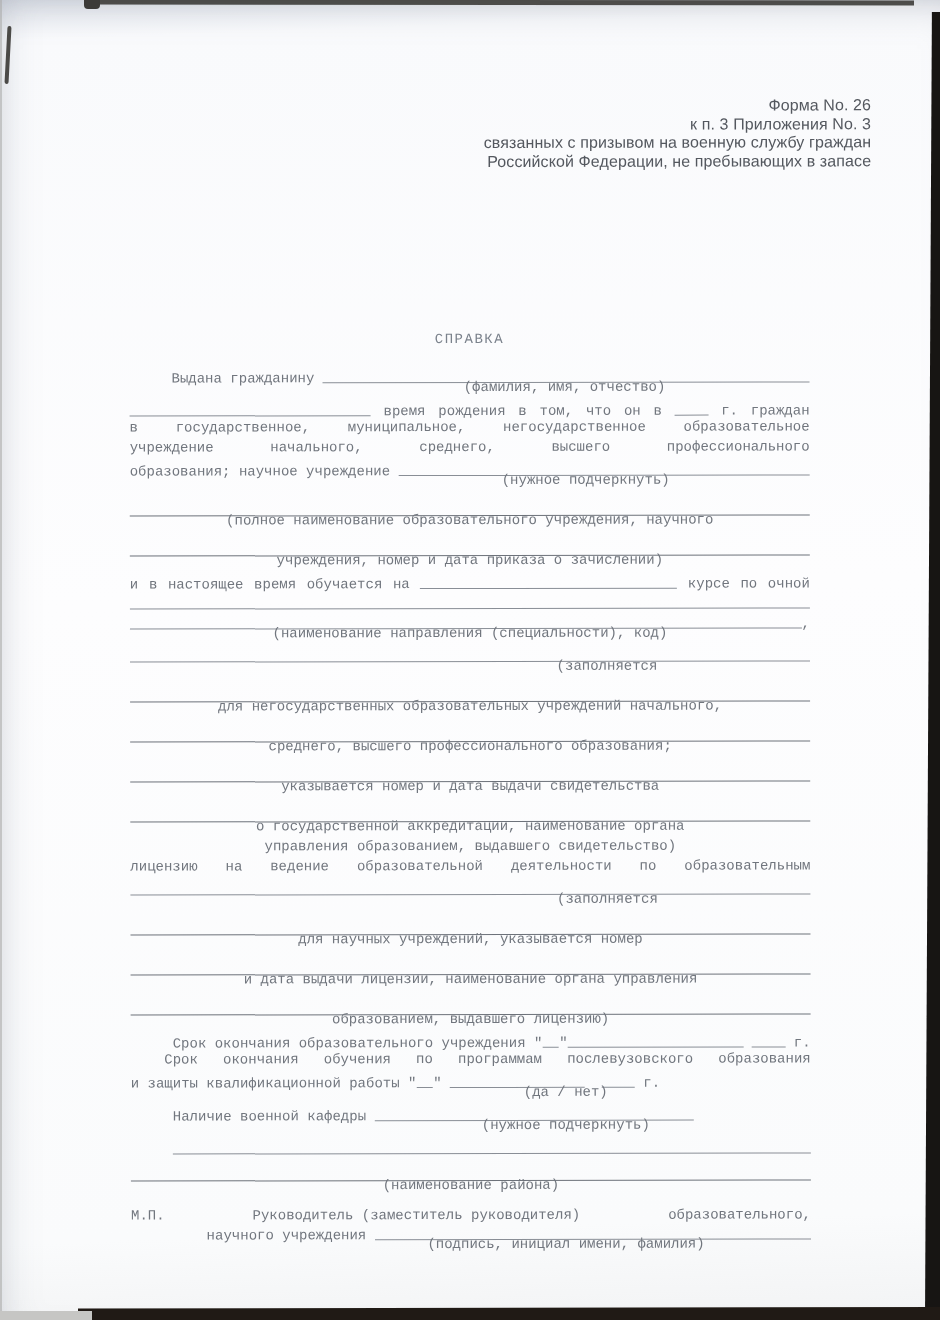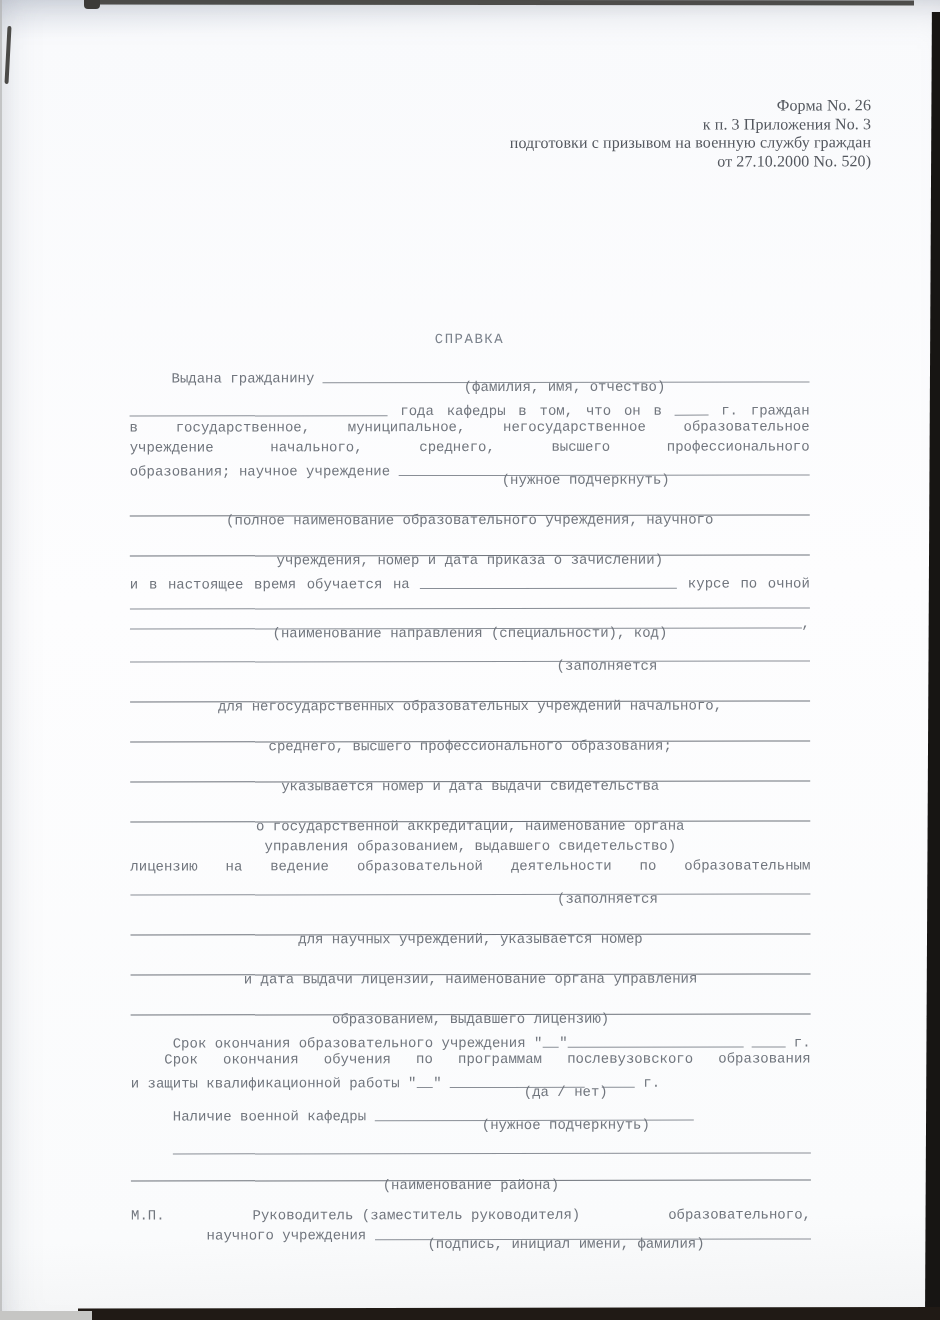--- a/index.html
+++ b/index.html
@@ -15,21 +15,21 @@
               clip-path:polygon(46% 0,100% 0,100% 100%,0 100%);}
   .edge-bottom{left:78px;right:0;bottom:0;height:13px;background:#201a15;transform:rotate(-.1deg);transform-origin:right bottom;}
   .edge-bottomleft{left:0;bottom:0;width:92px;height:9px;background:#c6c6c4;}
   .edge-leftline{left:0;top:0;bottom:0;width:2px;background:#aeaeac;opacity:.6;}
   .edge-leftsliver{left:6px;top:26px;width:4px;height:58px;background:#4b4a47;transform:rotate(3deg);border-radius:2px;}
 
   .tilt{position:absolute;inset:0;transform:rotate(-.1deg);}
 
   .form-header{position:absolute;top:97px;right:68px;text-align:right;
       font-size:16px;line-height:18.6px;color:#54585f;letter-spacing:.1px;}
-  .form-header div{white-space:pre;font-family:Liberation Serif, serif;}
+  .form-header div{white-space:pre;}
 
   .doc{position:absolute;left:130px;top:331px;width:680px;
       font-family:"Liberation Mono","DejaVu Sans Mono",monospace;
       font-size:14px;color:#71767e;}
   .title{text-align:center;letter-spacing:1.5px;margin-bottom:19px;color:#7b828c;}
 
   .ln{display:flex;align-items:flex-end;height:20px;}
   .ln.just,.ln.cap,.ln.cap2,.ln.capr{display:block;}
   .just{text-align:justify;text-align-last:justify;}
   .cap,.cap2{text-align:center;}
@@ -44,35 +44,35 @@
 </style>
 </head>
 <body>
 
 <div class="scan">
   <div class="tilt">
 
     <div class="form-header">
       <div>Форма No. 26</div>
       <div>к п. 3 Приложения No. 3</div>
-      <div>подготовки с призывом на военную службу граждан</div>
-      <div>от 27.10.2000 No. 520)</div>
+      <div>связанных с призывом на военную службу граждан</div>
+      <div>Российской Федерации, не пребывающих в запасе</div>
     </div>
 
     <div class="doc">
       <div class="title">СПРАВКА</div>
       <div id="form-body">
           <div class="ln body" style="padding-left: 5ch;">
             <span class="t">Выдана гражданину </span>
             <span class="fill" style="flex-grow: 1;"></span>
           </div>
           <div class="ln capr" style="padding-left: 190px;">(фамилия, имя, отчество)</div>
           <div class="ln body" style="word-spacing: 4.4px;">
             <span class="fill" style="flex-grow: 1;"></span>
-            <span class="t"> года кафедры в том, что он в </span>
+            <span class="t"> время рождения в том, что он в </span>
             <span class="ufix" style="width: 4ch;"></span>
             <span class="t"> г. граждан</span>
           </div>
           <div class="ln just">в государственное, муниципальное, негосударственное образовательное</div>
           <div class="ln just">учреждение начального, среднего, высшего профессионального</div>
           <div class="ln body">
             <span class="t">образования; научное учреждение </span>
             <span class="fill" style="flex-grow: 1;"></span>
           </div>
           <div class="ln capr" style="padding-left: 232px;">(нужное подчеркнуть)</div>

